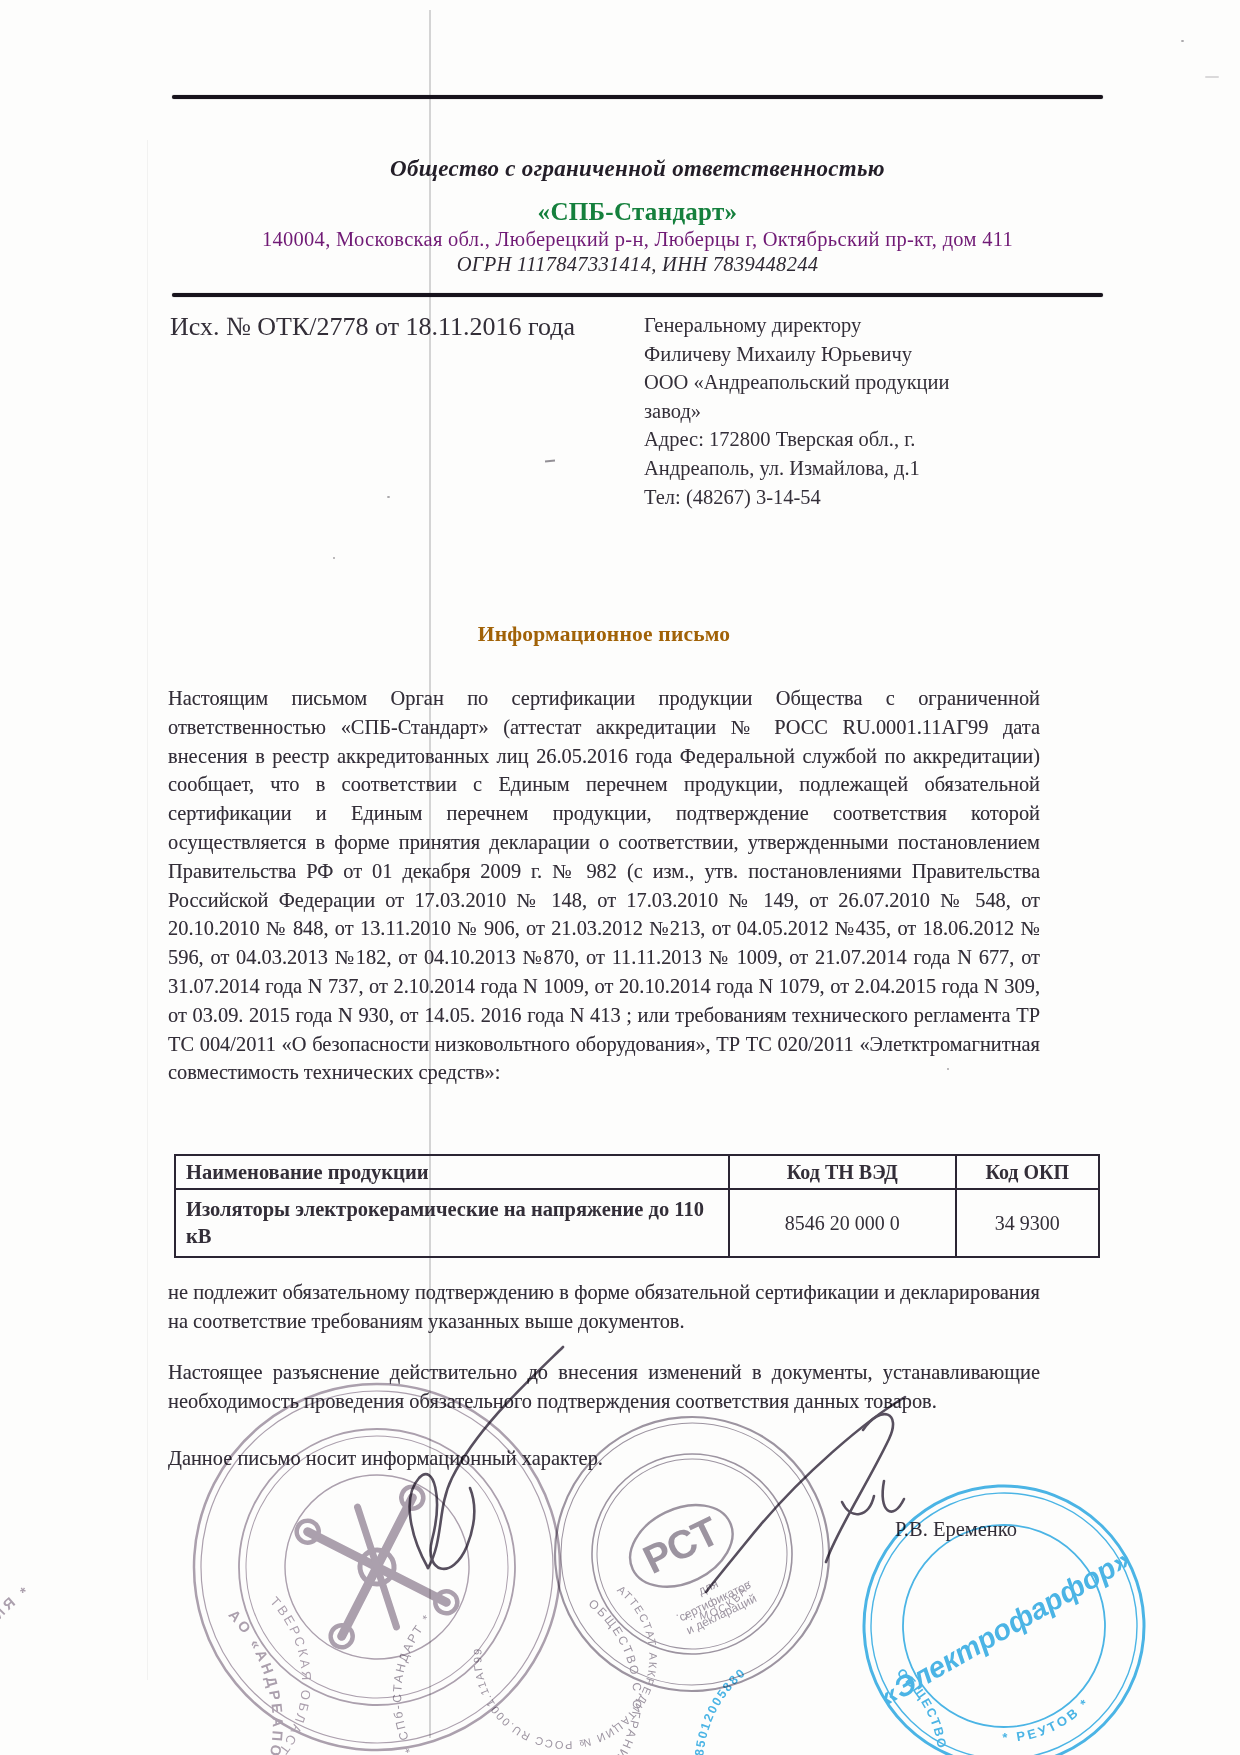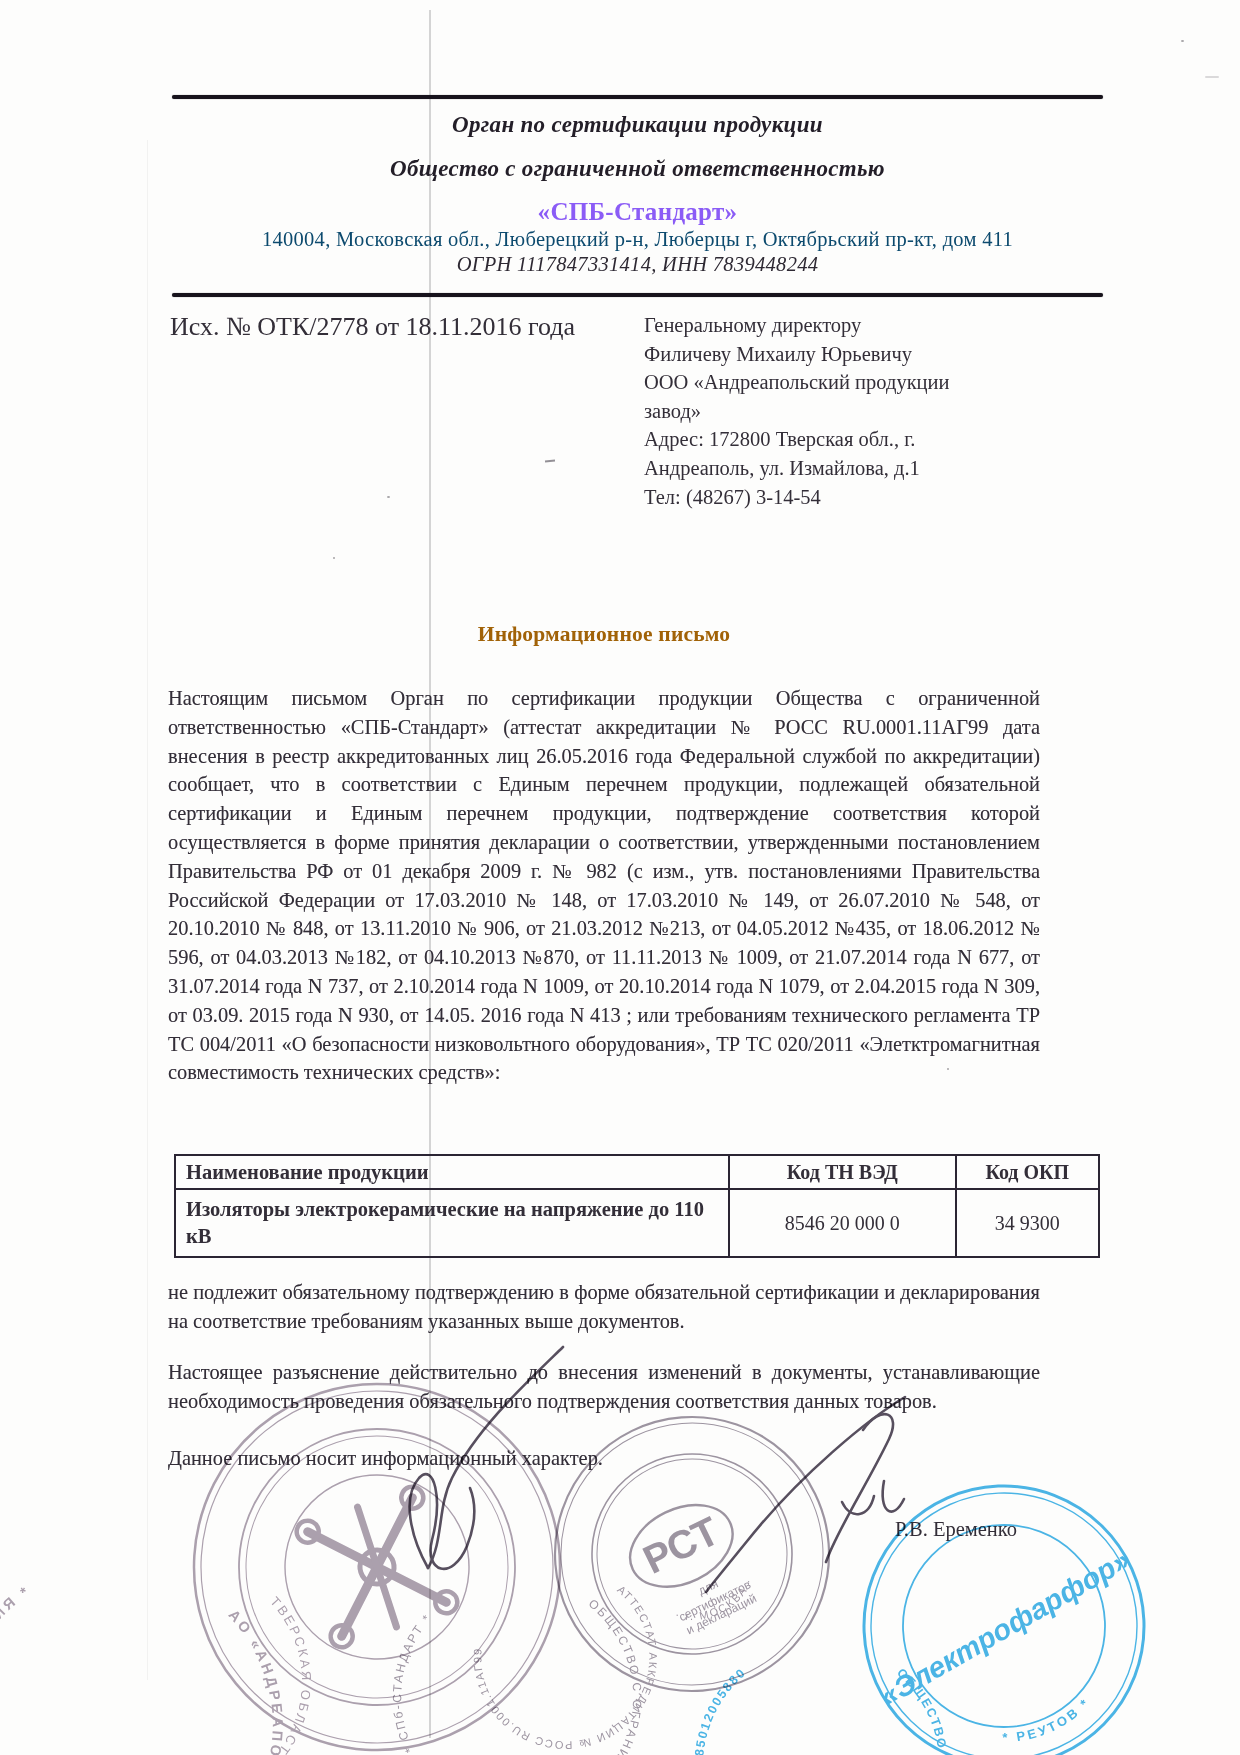--- a/index.html
+++ b/index.html
@@ -12,22 +12,22 @@
   
   .fold-line{position:absolute;left:429px;top:10px;width:2px;height:1728px;background:rgba(70,70,75,.22);}
   .fold-line-faint{position:absolute;left:147px;top:140px;width:1px;height:1540px;background:rgba(60,60,60,.06);}
   .speck{position:absolute;background:rgba(60,55,65,.45);border-radius:50%;}
   .dash-artifact{position:absolute;width:10px;height:2px;background:rgba(60,55,65,.55);transform:rotate(-5deg);}
   
   .rule{position:absolute;left:172px;width:931px;height:4px;background:#17131c;border-radius:2px;box-shadow:0 0 1px rgba(0,0,0,.6);}
   
   .lh{position:absolute;left:170px;width:935px;text-align:center;letter-spacing:.3px;}
   .lh-italic{font-style:italic;font-weight:bold;font-size:23px;color:#231e28;}
-  .lh-company{font-weight:bold;font-size:25px;color:#8b5cf6;}
-  .lh-address{font-size:20.5px;color:#0c4a6e;}
+  .lh-company{font-weight:bold;font-size:25px;color:#15803d;}
+  .lh-address{font-size:20.5px;color:#701a75;}
   .lh-ogrn{font-size:20.5px;font-style:italic;color:#2e2933;}
   .ref-line{position:absolute;left:170px;top:312px;font-size:26px;}
   .addressee{position:absolute;left:644px;top:311px;width:420px;font-size:20.5px;line-height:28.6px;}
   .letter-title{position:absolute;left:168px;top:622px;width:872px;text-align:center;font-weight:bold;font-size:21.5px;letter-spacing:.2px;color:#a16207;}
   .body-par{
     position:absolute;left:168px;top:684px;width:872px;
     font-size:20.4px;line-height:28.8px;text-align:justify;
     text-shadow:0 0 .5px rgba(40,35,50,.35);
   }
   .par{position:absolute;left:168px;width:872px;font-size:20.4px;line-height:28.8px;text-align:justify;text-shadow:0 0 .5px rgba(40,35,50,.35);}
@@ -61,21 +61,20 @@
   <div class="fold-line-faint"></div>
   <div class="speck" style="left:387px;top:496px;width:3px;height:2px;"></div>
   <div class="speck" style="left:333px;top:557px;width:2px;height:2px;"></div>
   <div class="speck" style="left:1181px;top:40px;width:3px;height:2px;"></div>
   <div class="speck" style="left:1205px;top:76px;width:14px;height:2px;border-radius:1px;opacity:.4;"></div>
   <div class="speck" style="left:947px;top:1068px;width:2px;height:2px;"></div>
   <div class="dash-artifact" style="left:545px;top:460px;"></div>
 
   <div class="rule" style="top:95px;"></div>
 
-  <div class="lh lh-italic" style="top:112px;">Орган по сертификации продукции</div>
   <div class="lh lh-italic" style="top:156px;">Общество с ограниченной ответственностью</div>
   <div class="lh lh-company" style="top:198px;">«СПБ-Стандарт»</div>
   <div class="lh lh-address" style="top:228px;">140004, Московская обл., Люберецкий р-н, Люберцы г, Октябрьский пр-кт, дом 411</div>
   <div class="lh lh-ogrn" style="top:253px;">ОГРН 1117847331414, ИНН 7839448244</div>
 
   <div class="rule" style="top:293px;"></div>
 
   <div class="ref-line">Исх. №  ОТК/2778 от 18.11.2016  года</div>
 
   <div class="addressee">

